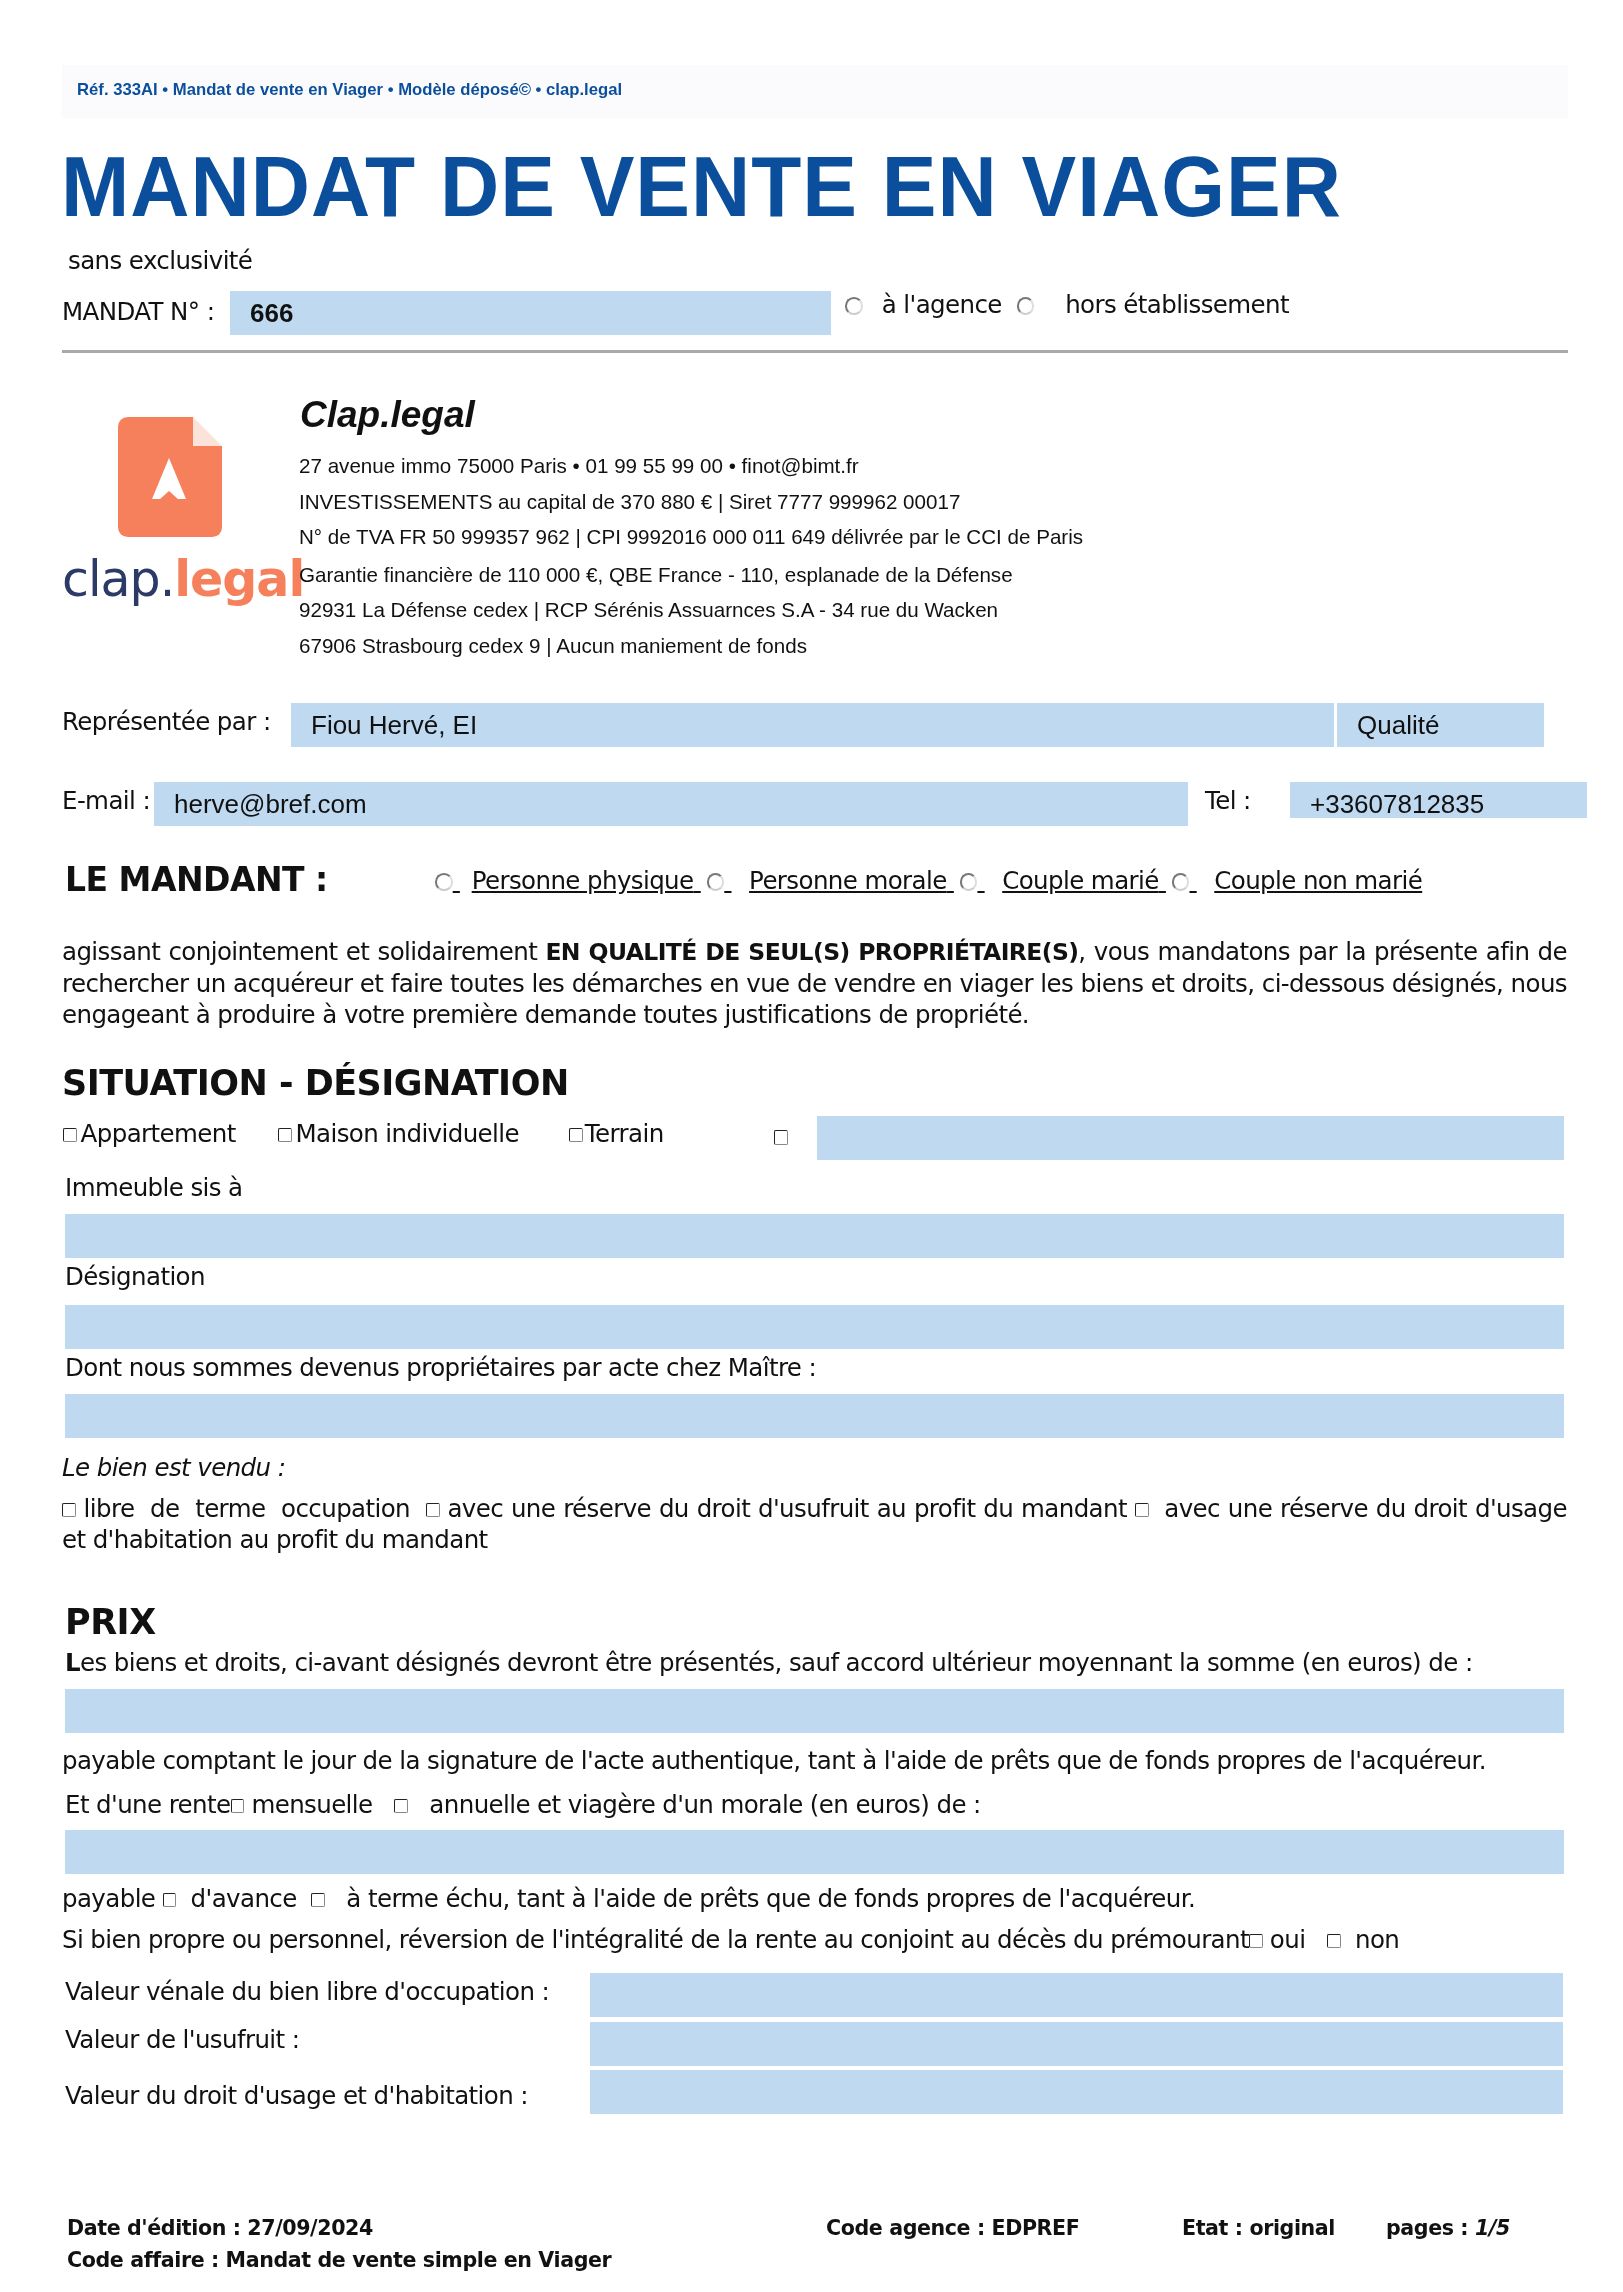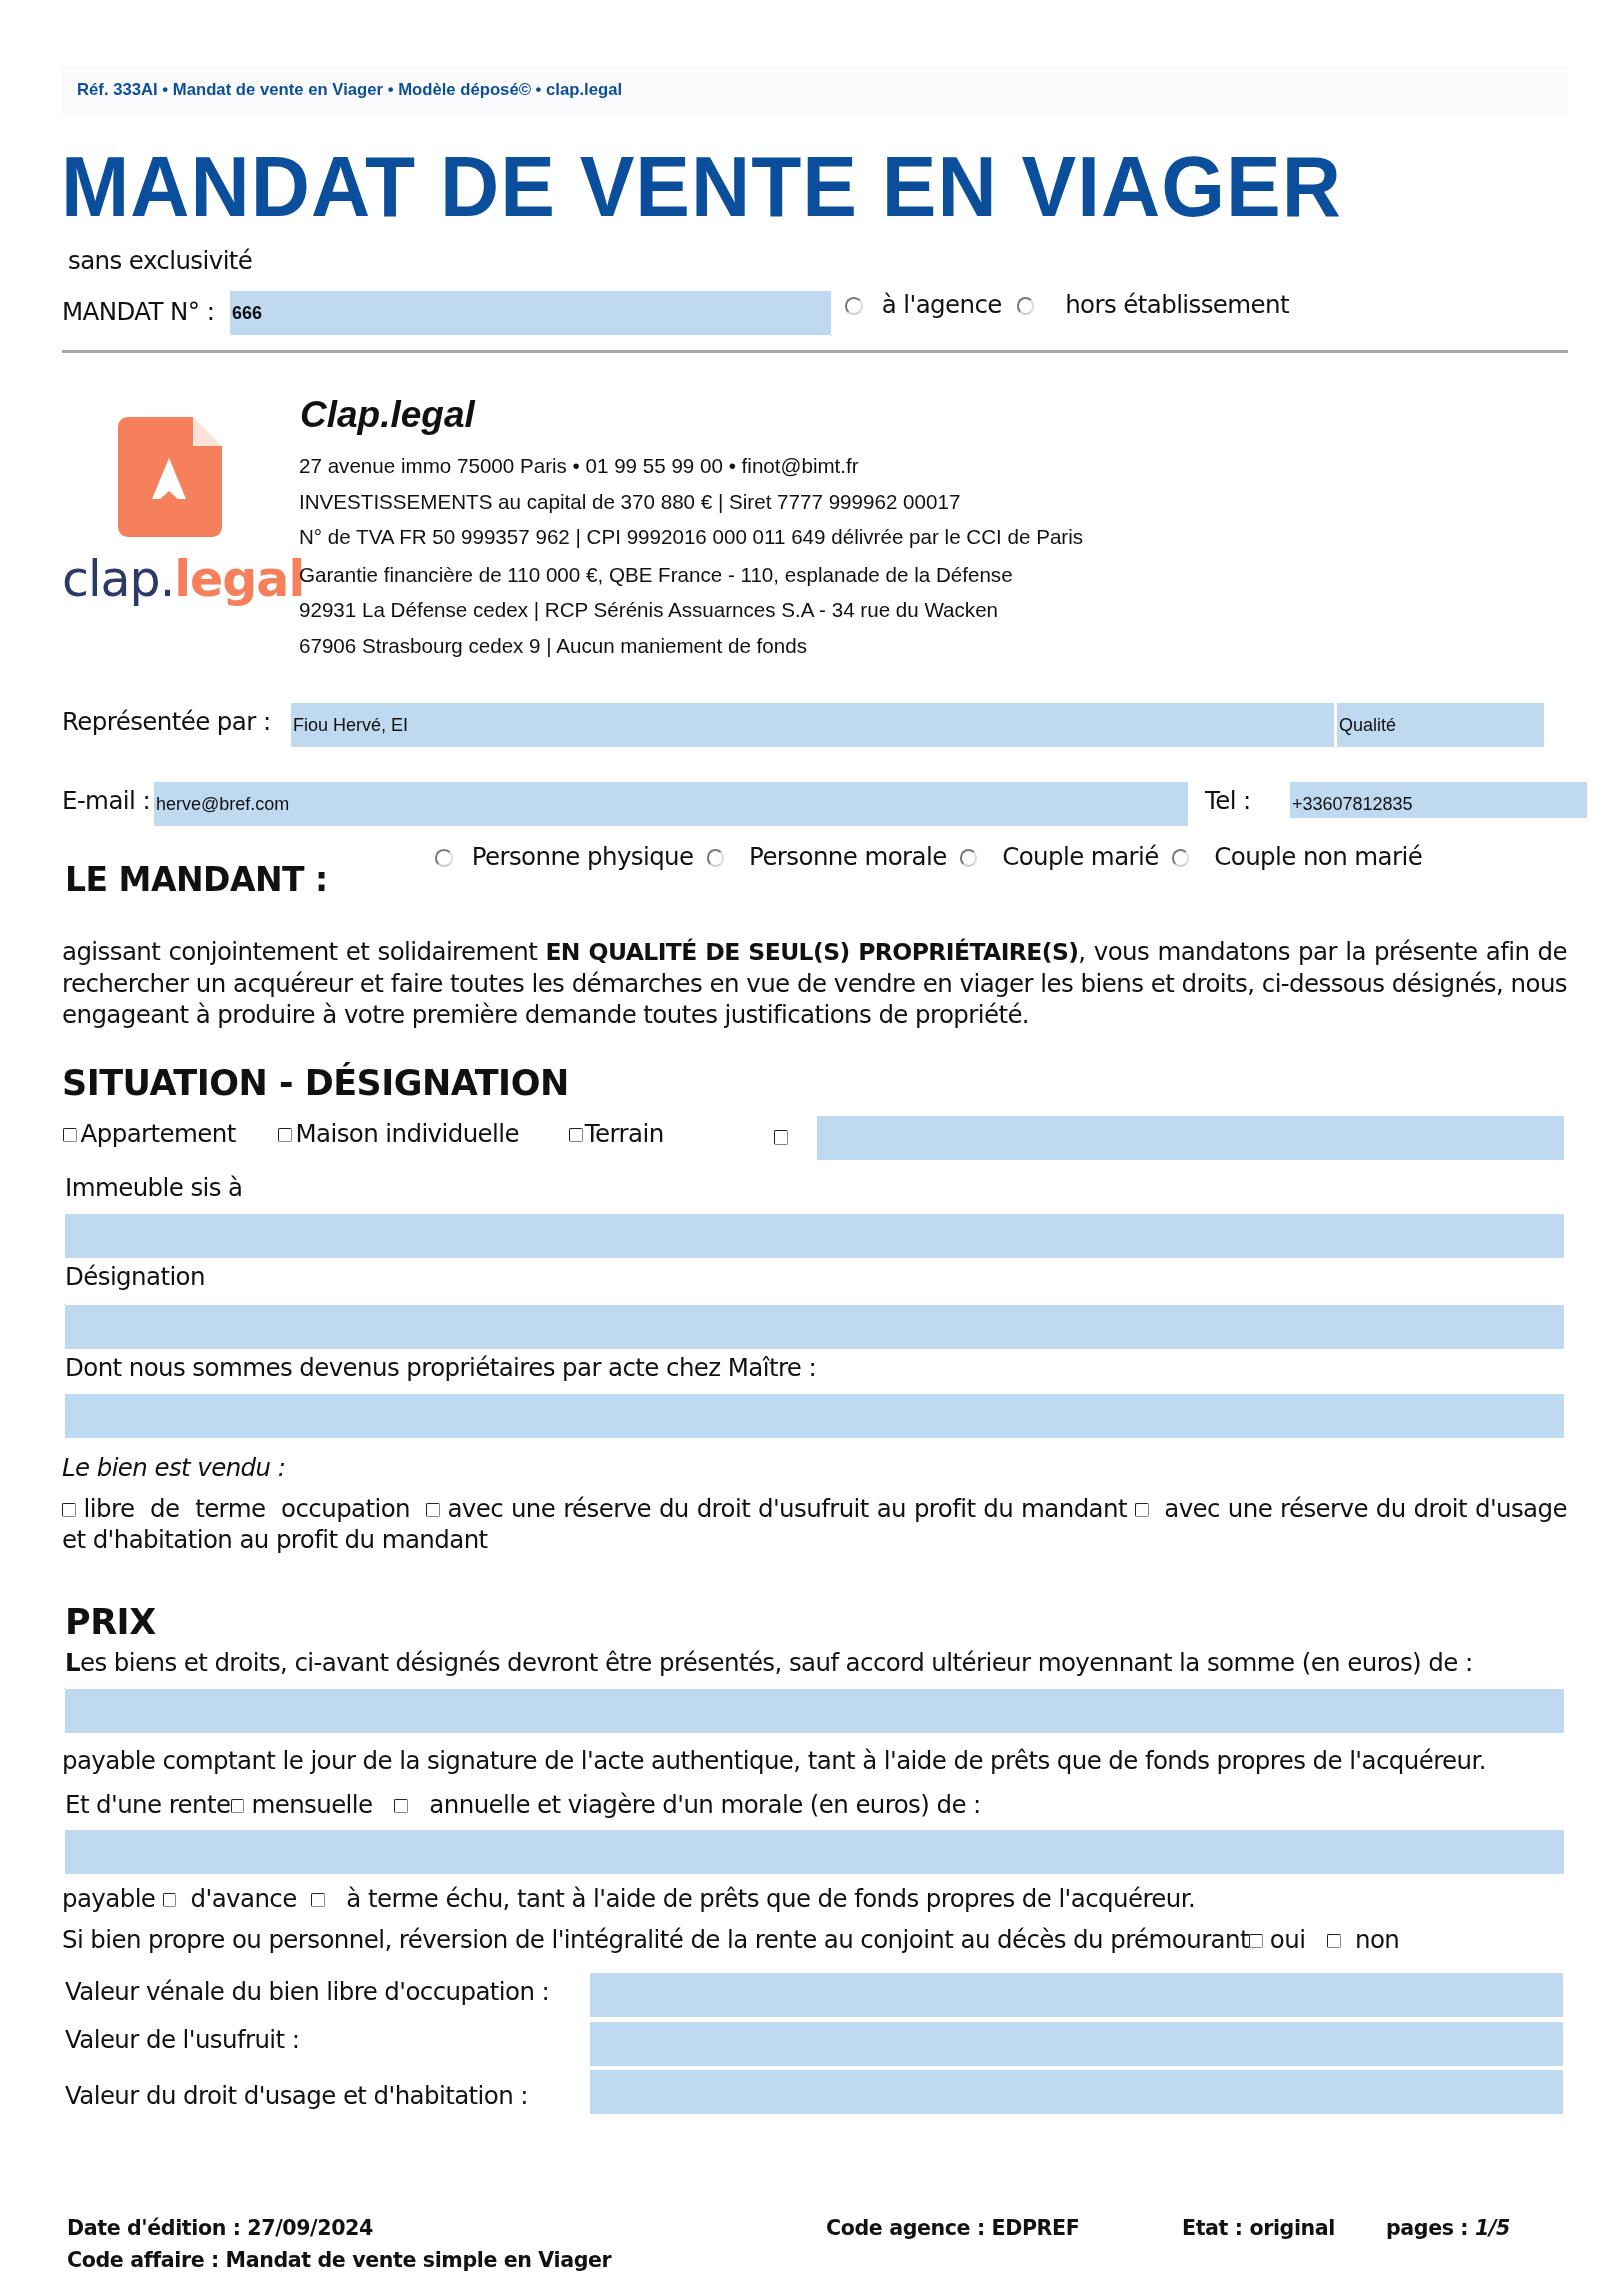--- a/index.html
+++ b/index.html
@@ -3,21 +3,21 @@
 <meta charset="utf-8">
 <style>
   html, body { margin:0; padding:0; background:#ffffff; }
   body { width:1623px; height:2293px; position:relative; overflow:hidden; font-family:"DejaVu Sans", sans-serif; color:#111; }
   .abs { position:absolute; }
   .ref-bar { left:62px; top:65px; width:1506px; height:53px; background:#fbfbfd; }
   .ref-text { left:77px; top:80px; font-size:16.7px; color:#0b4f9c; font-family:"Liberation Sans", sans-serif; white-space:nowrap;font-weight:bold; }
   .title { left:61px; top:137px; font-size:82px; font-weight:bold; color:#0b4f9c; font-family:"Liberation Sans", sans-serif; letter-spacing:1px; white-space:nowrap; transform:scaleY(1.05); transform-origin:left top; }
   .txt { font-size:24.5px; white-space:nowrap; font-family:"DejaVu Sans", sans-serif; color:#111; letter-spacing:-0.6px; }
   .field { background:#bfd9f1; }
-  .field-val { font-family:"Liberation Sans", sans-serif; font-size:18px; color:#111; padding-left:2px; line-height:44px; white-space:nowrap; }
+  .field-val { font-family:"Liberation Sans", sans-serif; font-size:26px; color:#111; padding-left:20px; line-height:44px; white-space:nowrap; }
   .hr { left:62px; top:350px; width:1506px; height:2.9px; background:#a9a9a9; }
   .radio { display:inline-block; width:13.7px; height:13.7px; border-radius:50%; border:2.5px solid #777; border-right-color:#ddd; border-bottom-color:#ccc; vertical-align:middle; }
   .cb { display:inline-block; width:13.7px; height:14.7px; border:1.5px solid #222; border-right-color:#888; border-bottom-color:#888; border-radius:2px; vertical-align:middle; box-sizing:border-box; }
   .logo-doc { left:118px; top:417px; width:104px; height:120px; background:#f5805b; border-radius:9.8px; }
   .logo-fold { position:absolute; right:0; top:0; width:0; height:0; border-left:29px solid #fbe3da; border-top:29px solid #ffffff; }
   .logo-arrow { position:absolute; left:34px; top:41px; width:0; height:0; border-left:17.6px solid transparent; border-right:17.6px solid transparent; border-bottom:41px solid #ffffff; }
   .logo-arrow-notch { position:absolute; left:41px; top:74px; width:0; height:0; border-left:10.8px solid transparent; border-right:10.8px solid transparent; border-bottom:9.8px solid #f5805b; }
   .logo-text { left:62px; top:551px; font-size:49px; font-family:"DejaVu Sans", sans-serif; white-space:nowrap; letter-spacing:-1px; }
   .logo-text .a { color:#2b3a66; }
   .logo-text .b { color:#f5805b; font-weight:bold; }
@@ -73,21 +73,21 @@
 <div class="abs txt" style="left:62px; top:786px;">E-mail :</div>
 <div class="abs field" style="left:154px; top:782px; width:1034px; height:44px;">
   <div class="field-val">herve@bref.com</div>
 </div>
 <div class="abs txt" style="left:1205px; top:786px;">Tel :</div>
 <div class="abs field" style="left:1267px; top:782px; width:297px; height:36px;margin-left:23px;">
   <div class="field-val">+33607812835</div>
 </div>
 
 <div class="abs h2" style="left:65px; top:860px; font-size:33px;">LE MANDANT :</div>
-<div class="abs txt" style="left:435px; top:842px;">
+<div class="abs txt" style="left:435px; top:866px;text-decoration:underline;">
   <span class="radio"></span>
   <span style="margin-left:11.8px;">Personne physique</span>
   <span class="radio" style="margin-left:5.9px;"></span>
   <span style="margin-left:17.6px;">Personne morale</span>
   <span class="radio" style="margin-left:5.9px;"></span>
   <span style="margin-left:17.6px;">Couple marié</span>
   <span class="radio" style="margin-left:5.9px;"></span>
   <span style="margin-left:17.6px;">Couple non marié</span>
 </div>
 

